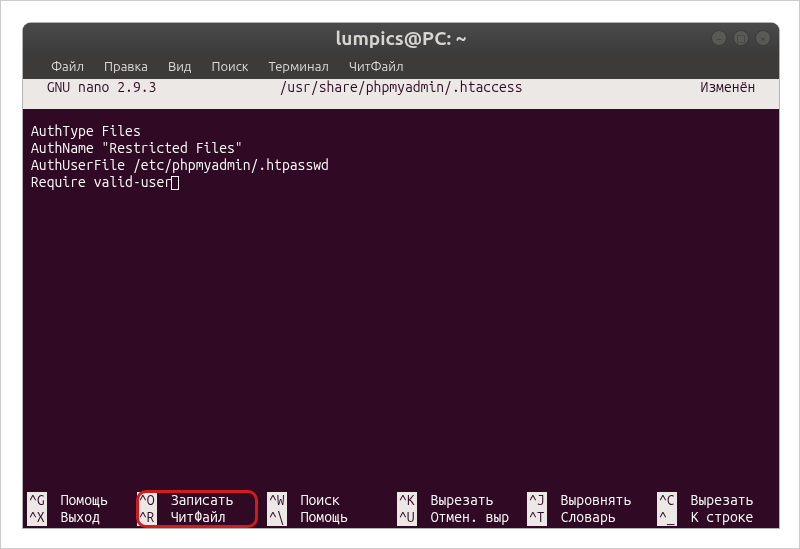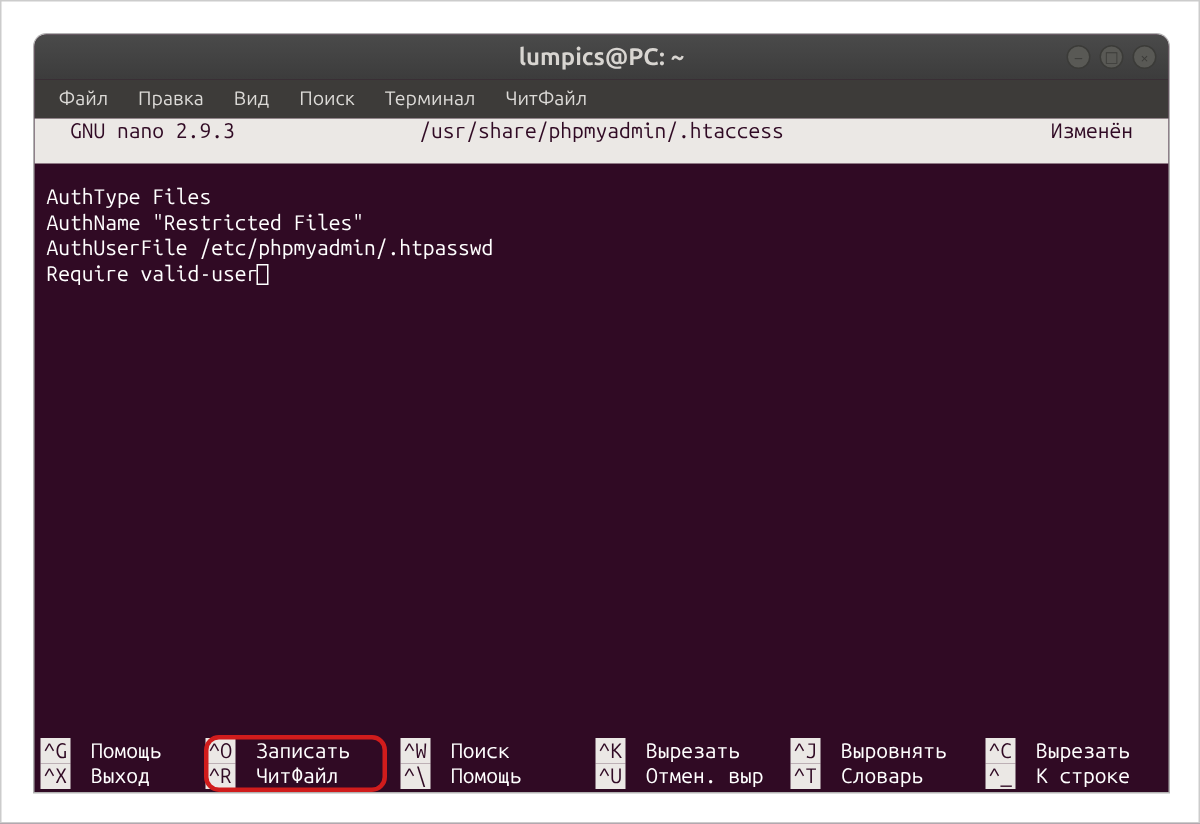--- a/index.html
+++ b/index.html
@@ -29,21 +29,21 @@
     .titlebar {
       height: 30px;
       background: linear-gradient(to bottom, #4a4a4a, #3c3c3c);
       display: flex;
       align-items: center;
       justify-content: center;
       position: relative;
     }
     .window-title {
       color: #d8d5d1;
-      font-size: 16px;
+      font-size: 19px;
       font-weight: bold;
     }
     .window-controls {
       position: absolute;
       right: 8px;
       display: flex;
       gap: 6px;
     }
     .ctrl-btn {
       width: 16px;
@@ -56,21 +56,21 @@
       justify-content: center;
       font-size: 10px;
       color: #3b3b38;
       cursor: pointer;
     }
     .menubar {
       height: 26px;
       background: #3d3b39;
       display: flex;
       align-items: center;
-      padding: 0 8px;
+      padding: 0 20px;
       gap: 4px;
     }
     .menu-item {
       color: #dcdad7;
       font-size: 13px;
       padding: 3px 8px;
       cursor: pointer;
     }
     .terminal-content {
       font-family: "Ubuntu Mono", "DejaVu Sans Mono", monospace;

